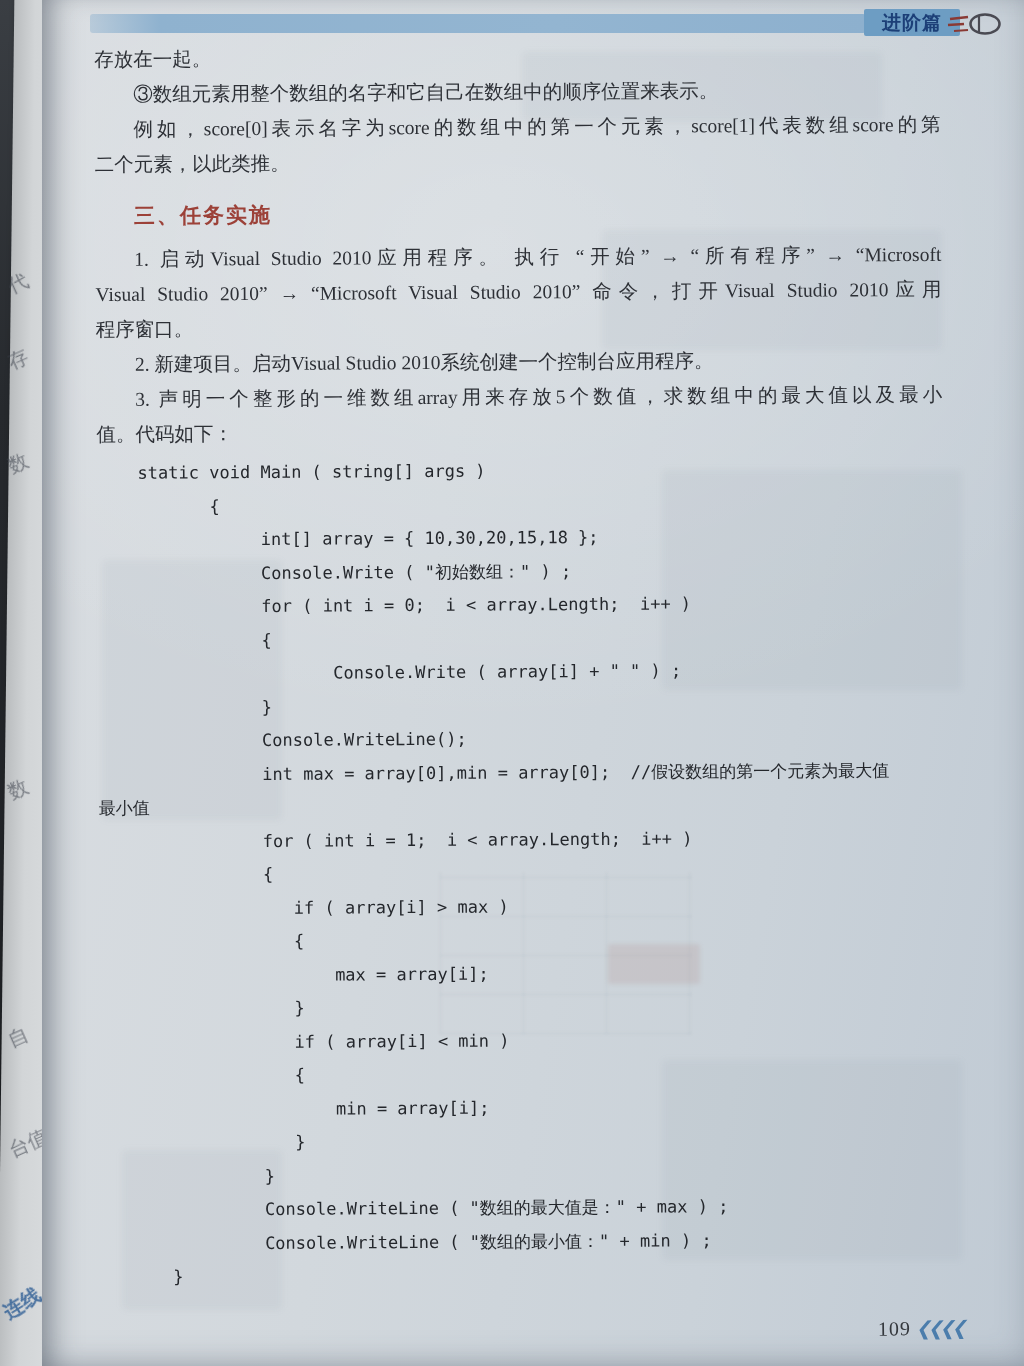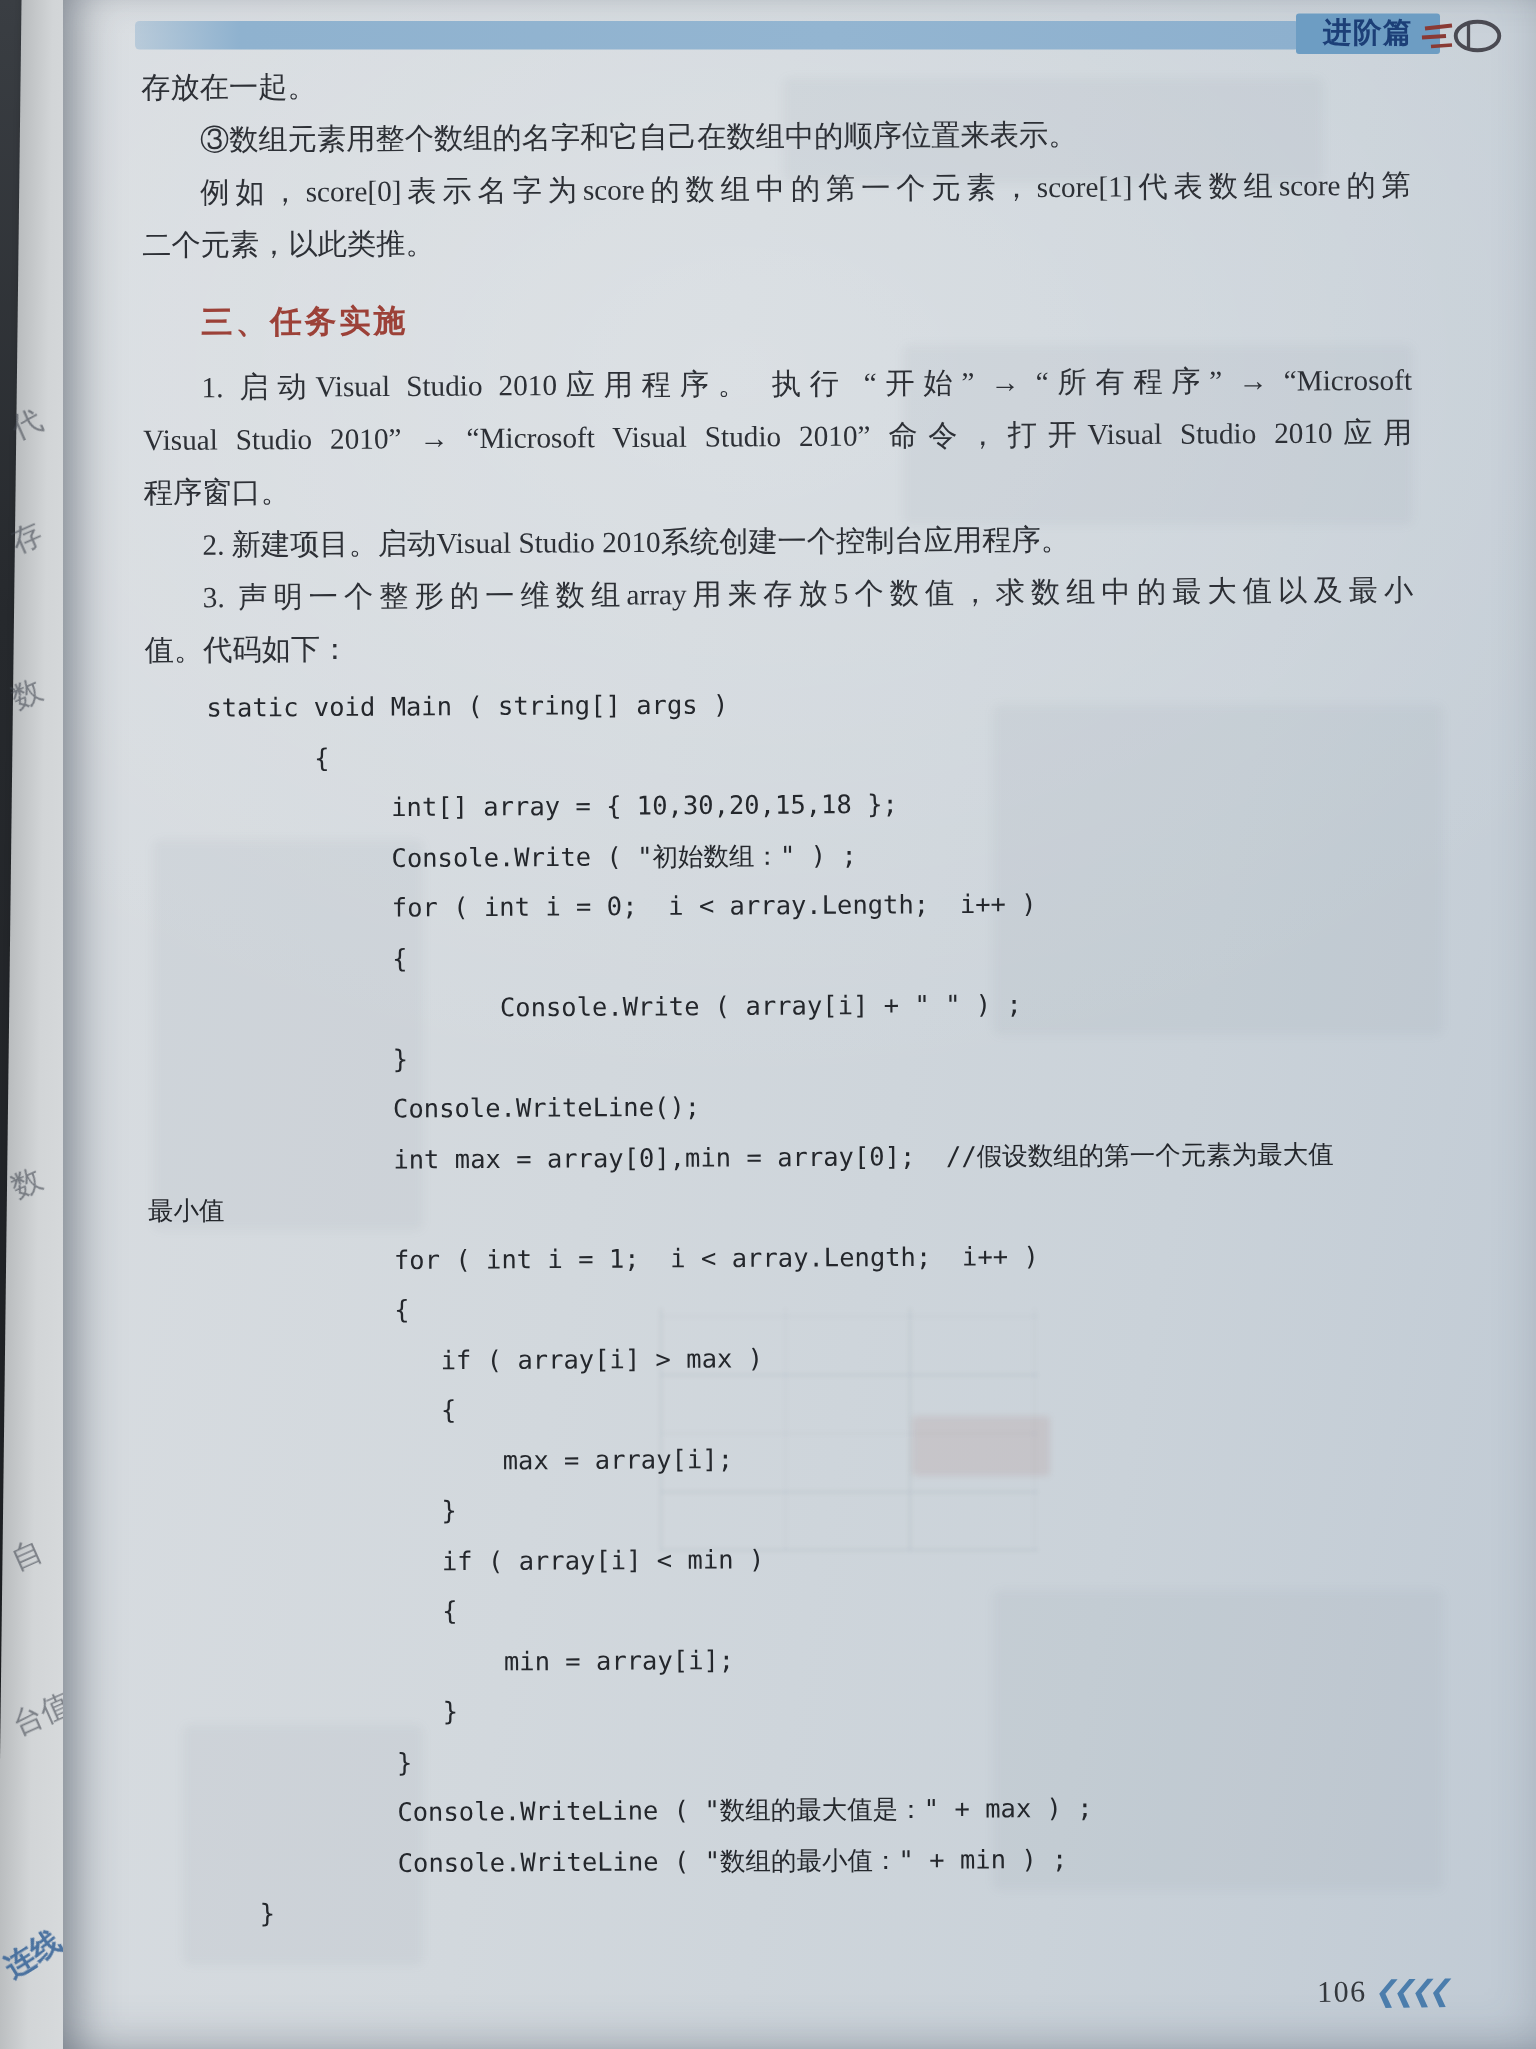--- a/index.html
+++ b/index.html
@@ -142,18 +142,18 @@
           <div class="cline">                       min = array[i];</div>
           <div class="cline">                   }</div>
           <div class="cline">                }</div>
           <div class="cline">                Console.WriteLine ( "数组的最大值是：" + max ) ;</div>
           <div class="cline">                Console.WriteLine ( "数组的最小值：" + min ) ;</div>
           <div class="cline">       }</div>
         </div>
     </div>
 
     <div class="footer">
-      <span class="pagenum">106</span>
+      <span class="pagenum">109</span>
       <span class="chev">❮❮❮❮</span>
     </div>
 
   </div>
 </div>
 
 </body></html>

